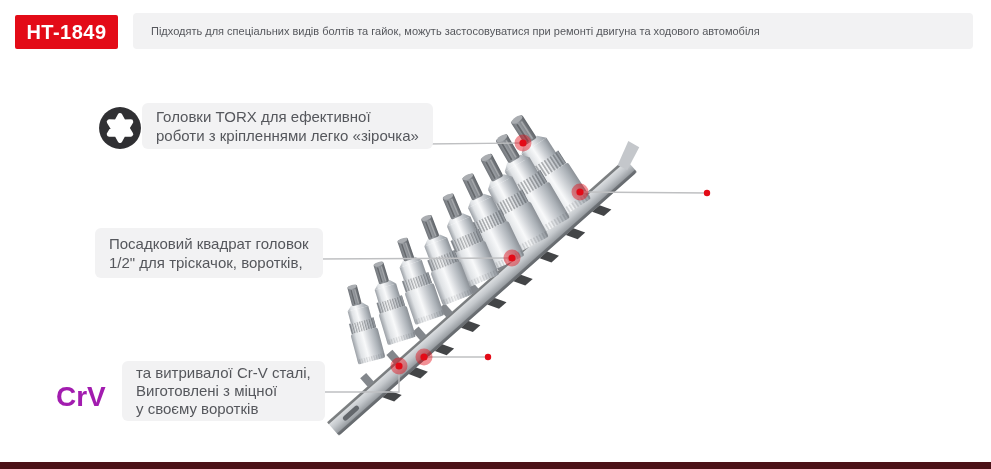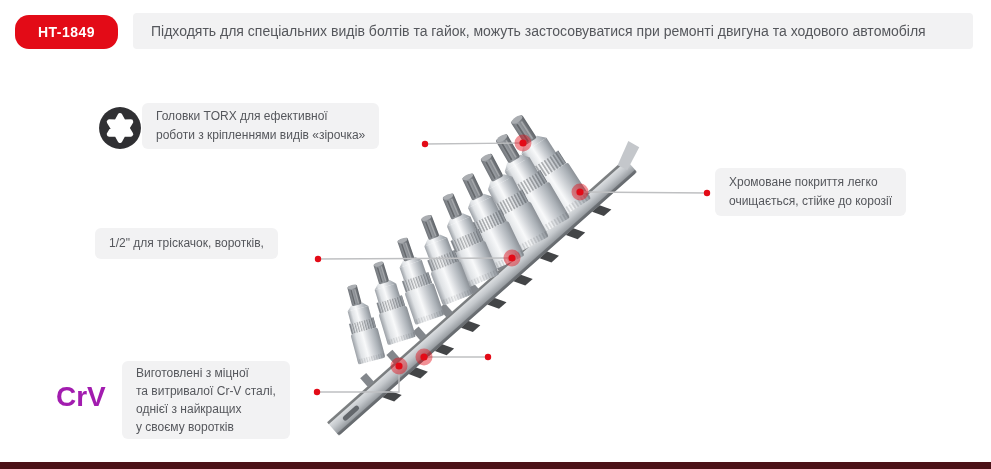--- a/index.html
+++ b/index.html
@@ -9,35 +9,35 @@
     --bottom-bar:#4b1217;
     --icon-dark:#303033;
   }
   html,body{margin:0;padding:0;background:#ffffff;}
   .stage{
     position:relative;width:991px;height:469px;overflow:hidden;background:#fff;
     font-family:"Liberation Sans","DejaVu Sans",sans-serif;color:var(--text-gray);
   }
   
   .badge{
-    position:absolute;left:15px;top:15px;width:103px;height:34px;border-radius:14px;
-    background:var(--accent-red);color:#fff;font-weight:700;font-size:14px;letter-spacing:.5px;
+    position:absolute;left:15px;top:15px;width:103px;height:34px;border-radius:2px;
+    background:var(--accent-red);color:#fff;font-weight:700;font-size:20px;letter-spacing:.5px;
     display:flex;align-items:center;justify-content:center;
   }
   .topbar{
     position:absolute;left:133px;top:13px;width:840px;height:36px;border-radius:4px;
     background:var(--callout-bg);display:flex;align-items:center;padding:0;box-sizing:border-box;
   }
-  .topbar span{padding-left:18px;font-size:14px;white-space:nowrap;color:var(--text-gray);}
+  .topbar span{padding-left:18px;font-size:11px;white-space:nowrap;color:var(--text-gray);}
   
   .scene{position:absolute;left:0;top:0;z-index:1;}
   
   .callout{
     position:absolute;z-index:2;background:var(--callout-bg);border-radius:6px;
-    font-size:12px;line-height:19px;color:var(--text-gray);width:max-content;
+    font-size:15px;line-height:19px;color:var(--text-gray);width:max-content;
   }
   .callout .ln{white-space:nowrap;}
   #co-torx  {left:142px;top:103px;padding:4px 14px;}
   #co-chrome{left:715px;top:168px;padding:5px 14px;}
   #co-square{left:95px; top:228px;padding:6px 14px;}
   #co-holder{left:490px;top:325px;padding:4px 14px;}
   #co-steel {left:122px;top:361px;padding:3px 14px;line-height:18px;}
   
   .torx-icon{position:absolute;left:98px;top:106px;z-index:2;}
   
@@ -179,36 +179,32 @@
     </g>
   </svg>
 
   <svg class="torx-icon" width="44" height="44" viewBox="0 0 42 42">
     <circle cx="21" cy="21" r="20" style="fill:var(--icon-dark)"></circle>
     <polygon fill="#ffffff" stroke="#ffffff" stroke-width="4.5" stroke-linejoin="round" points="21,9 24.4,15.11 31.39,15 27.8,21 31.39,27 24.4,26.89 21,33 17.6,26.89 10.61,27 14.2,21 10.61,15 17.6,15.11"></polygon>
   </svg>
 
   <div class="callout" id="co-torx">
     <div class="ln">Головки TORX для ефективної</div>
-    <div class="ln">роботи з кріпленнями видів «зірочка»</div>
-  </div>
-
-  <div class="callout" id="co-chrome">
-    <div class="ln">Хромоване покриття легко</div>
-    <div class="ln">очищається, стійке до корозії</div>
-  </div>
+    <div class="ln">роботи з кріпленнями легко «зірочка»</div>
+  </div>
+
 
   <div class="callout" id="co-square">
+    <div class="ln">Посадковий квадрат головок</div>
     <div class="ln">1/2" для тріскачок, воротків,</div>
   </div>
 
 
   <div class="callout" id="co-steel">
+    <div class="ln">та витривалої Cr-V сталі,</div>
     <div class="ln">Виготовлені з міцної</div>
-    <div class="ln">та витривалої Cr-V сталі,</div>
-    <div class="ln">однієї з найкращих</div>
     <div class="ln">у своєму воротків</div>
   </div>
 
   <div class="crv">CrV</div>
 
   <div class="bottombar"></div>
 </div>
 
 </body></html>

